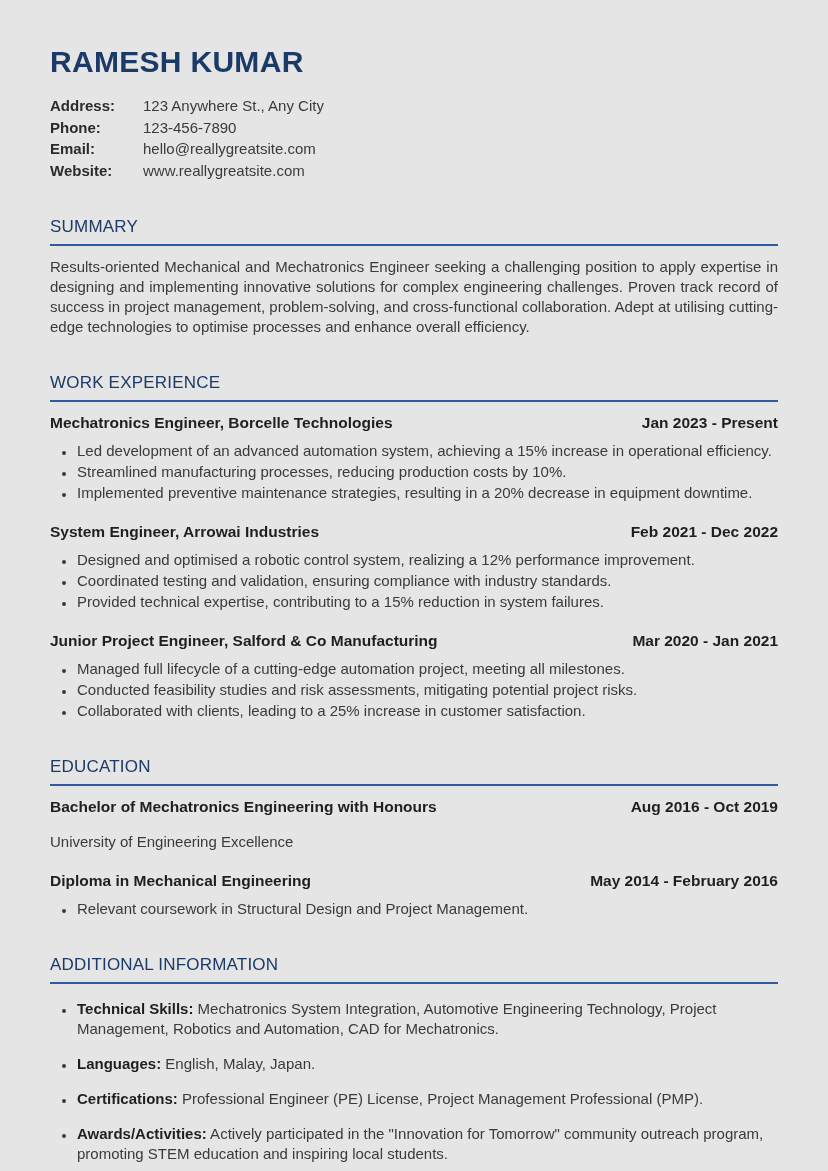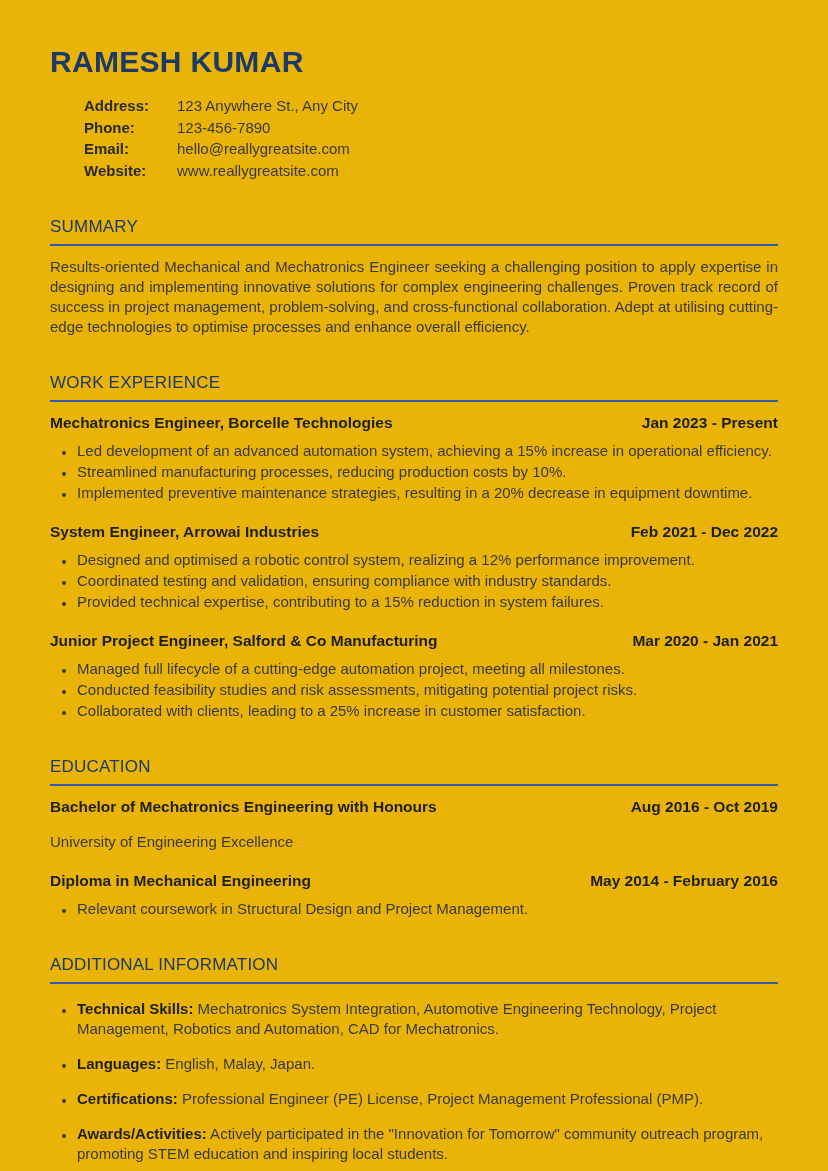--- a/index.html
+++ b/index.html
@@ -5,21 +5,21 @@
   * { margin: 0; padding: 0; box-sizing: border-box; }
   html, body { background: #ffffff; }
   body {
     width: 828px;
     font-family: "Liberation Sans", "DejaVu Sans", sans-serif;
     color: #333333;
   }
   .page {
     width: 828px;
     height: 1171px;
-    background: #eab308;
+    background: #e5e5e5;
     padding: 45px 50px 40px 50px;
     overflow: hidden;
   }
   
   .name {
     font-size: 30px;
     font-weight: 800;
     letter-spacing: 0.3px;
     color: #1c3a67;
     line-height: 1.1;
@@ -30,21 +30,20 @@
   .contact-row {
     display: flex;
     line-height: 21.5px;
     font-size: 15px;
   }
   .contact-label {
     width: 93px;
     font-weight: bold;
     color: #2b2b2b;
     flex: 0 0 93px;
-    margin-left: 34px;
   }
   .contact-value { color: #3a3a3a; }
   
   .section { margin-top: 36px; }
   .section-title {
     font-size: 17px;
     font-weight: 400;
     letter-spacing: 0.2px;
     color: #1c3a67;
     padding-bottom: 7px;

